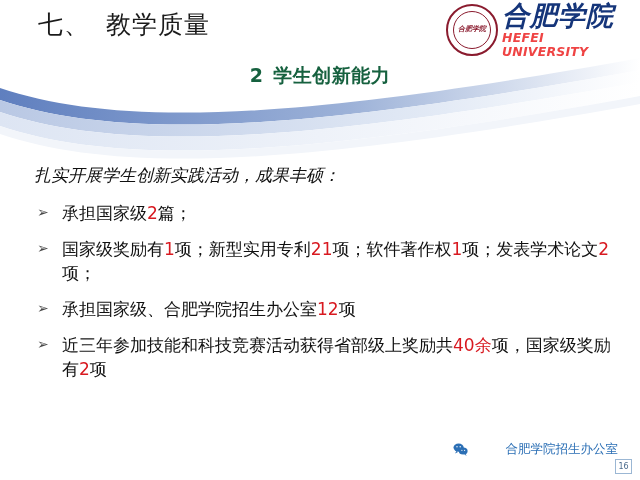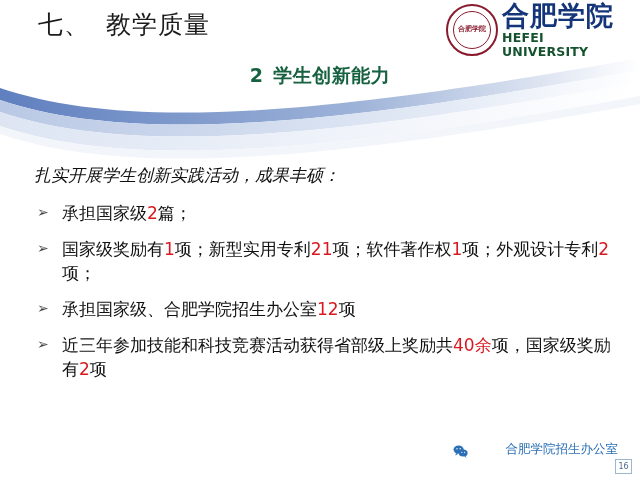--- a/index.html
+++ b/index.html
@@ -48,20 +48,21 @@
 
   
   .logo {
     position: absolute;
     right: 8px;
     top: 4px;
     width: 186px;
     height: 52px;
     display: flex;
     align-items: center;
+    font-style: italic;
   }
   .logo-seal {
     width: 48px;
     height: 48px;
     border-radius: 50%;
     background: #ffffff;
     border: 2px solid #8a1b2e;
     position: relative;
     flex: 0 0 auto;
     overflow: hidden;
@@ -98,21 +99,21 @@
     font-size: 27px;
     font-weight: bold;
     color: #15357a;
     letter-spacing: 1px;
     line-height: 1;
     font-family: "DejaVu Sans", "Liberation Sans", sans-serif;
   }
   .logo-en {
     font-size: 12.5px;
     font-weight: bold;
-    color: #14532d;
+    color: #ef4444;
     letter-spacing: 0.2px;
     line-height: 1.1;
     margin-top: 2px;
   }
 
   
   .subtitle {
     position: absolute;
     left: 0;
     right: 0;
@@ -158,21 +159,21 @@
   .red {
     color: #d81920;
   }
 
   
   .watermark {
     position: absolute;
     right: 22px;
     bottom: 22px;
     display: flex;
-    align-items: flex-end;
+    align-items: center;
     font-size: 12.5px;
     color: #2b6fb5;
     gap: 34px;
   }
   .wechat-icon {
     width: 15px;
     height: 13px;
     margin-right: 4px;
     position: relative;
   }
@@ -235,21 +236,21 @@
   </div>
 
   <div class="subtitle">
     <span class="sub-num">2</span><span>学生创新能力</span>
   </div>
 
   <div class="body">
     <div class="lead">扎实开展学生创新实践活动，成果丰硕：</div>
     <div id="bullet-list">
         <div class="bullet"><span class="arrow">➢</span><span><span>承担国家级</span><span class="red">2</span><span>篇；</span></span></div>
-        <div class="bullet"><span class="arrow">➢</span><span><span>国家级奖励有</span><span class="red">1</span><span>项；新型实用专利</span><span class="red">21</span><span>项；软件著作权</span><span class="red">1</span><span>项；外观设计专利</span><span class="red">2</span><span>项；</span></span></div>
+        <div class="bullet"><span class="arrow">➢</span><span><span>国家级奖励有</span><span class="red">1</span><span>项；新型实用专利</span><span class="red">21</span><span>项；软件著作权</span><span class="red">1</span><span>项；发表学术论文</span><span class="red">2</span><span>项；</span></span></div>
         <div class="bullet"><span class="arrow">➢</span><span><span>承担国家级、合肥学院招生办公室</span><span class="red">12</span><span>项</span></span></div>
         <div class="bullet"><span class="arrow">➢</span><span><span>近三年参加技能和科技竞赛活动获得省部级上奖励共</span><span class="red">40余</span><span>项，国家级奖励有</span><span class="red">2</span><span>项</span></span></div>
       </div>
   </div>
 
   <div class="watermark">
     <span class="wechat-icon">
       <svg width="15" height="13" viewBox="0 0 15 13" xmlns="http://www.w3.org/2000/svg">
         <ellipse cx="5.6" cy="4.6" rx="5.1" ry="4.2" fill="#2b6fb5"></ellipse>
         <polygon points="3.2,8.1 2.2,10.6 5.0,9.0" fill="#2b6fb5"></polygon>

